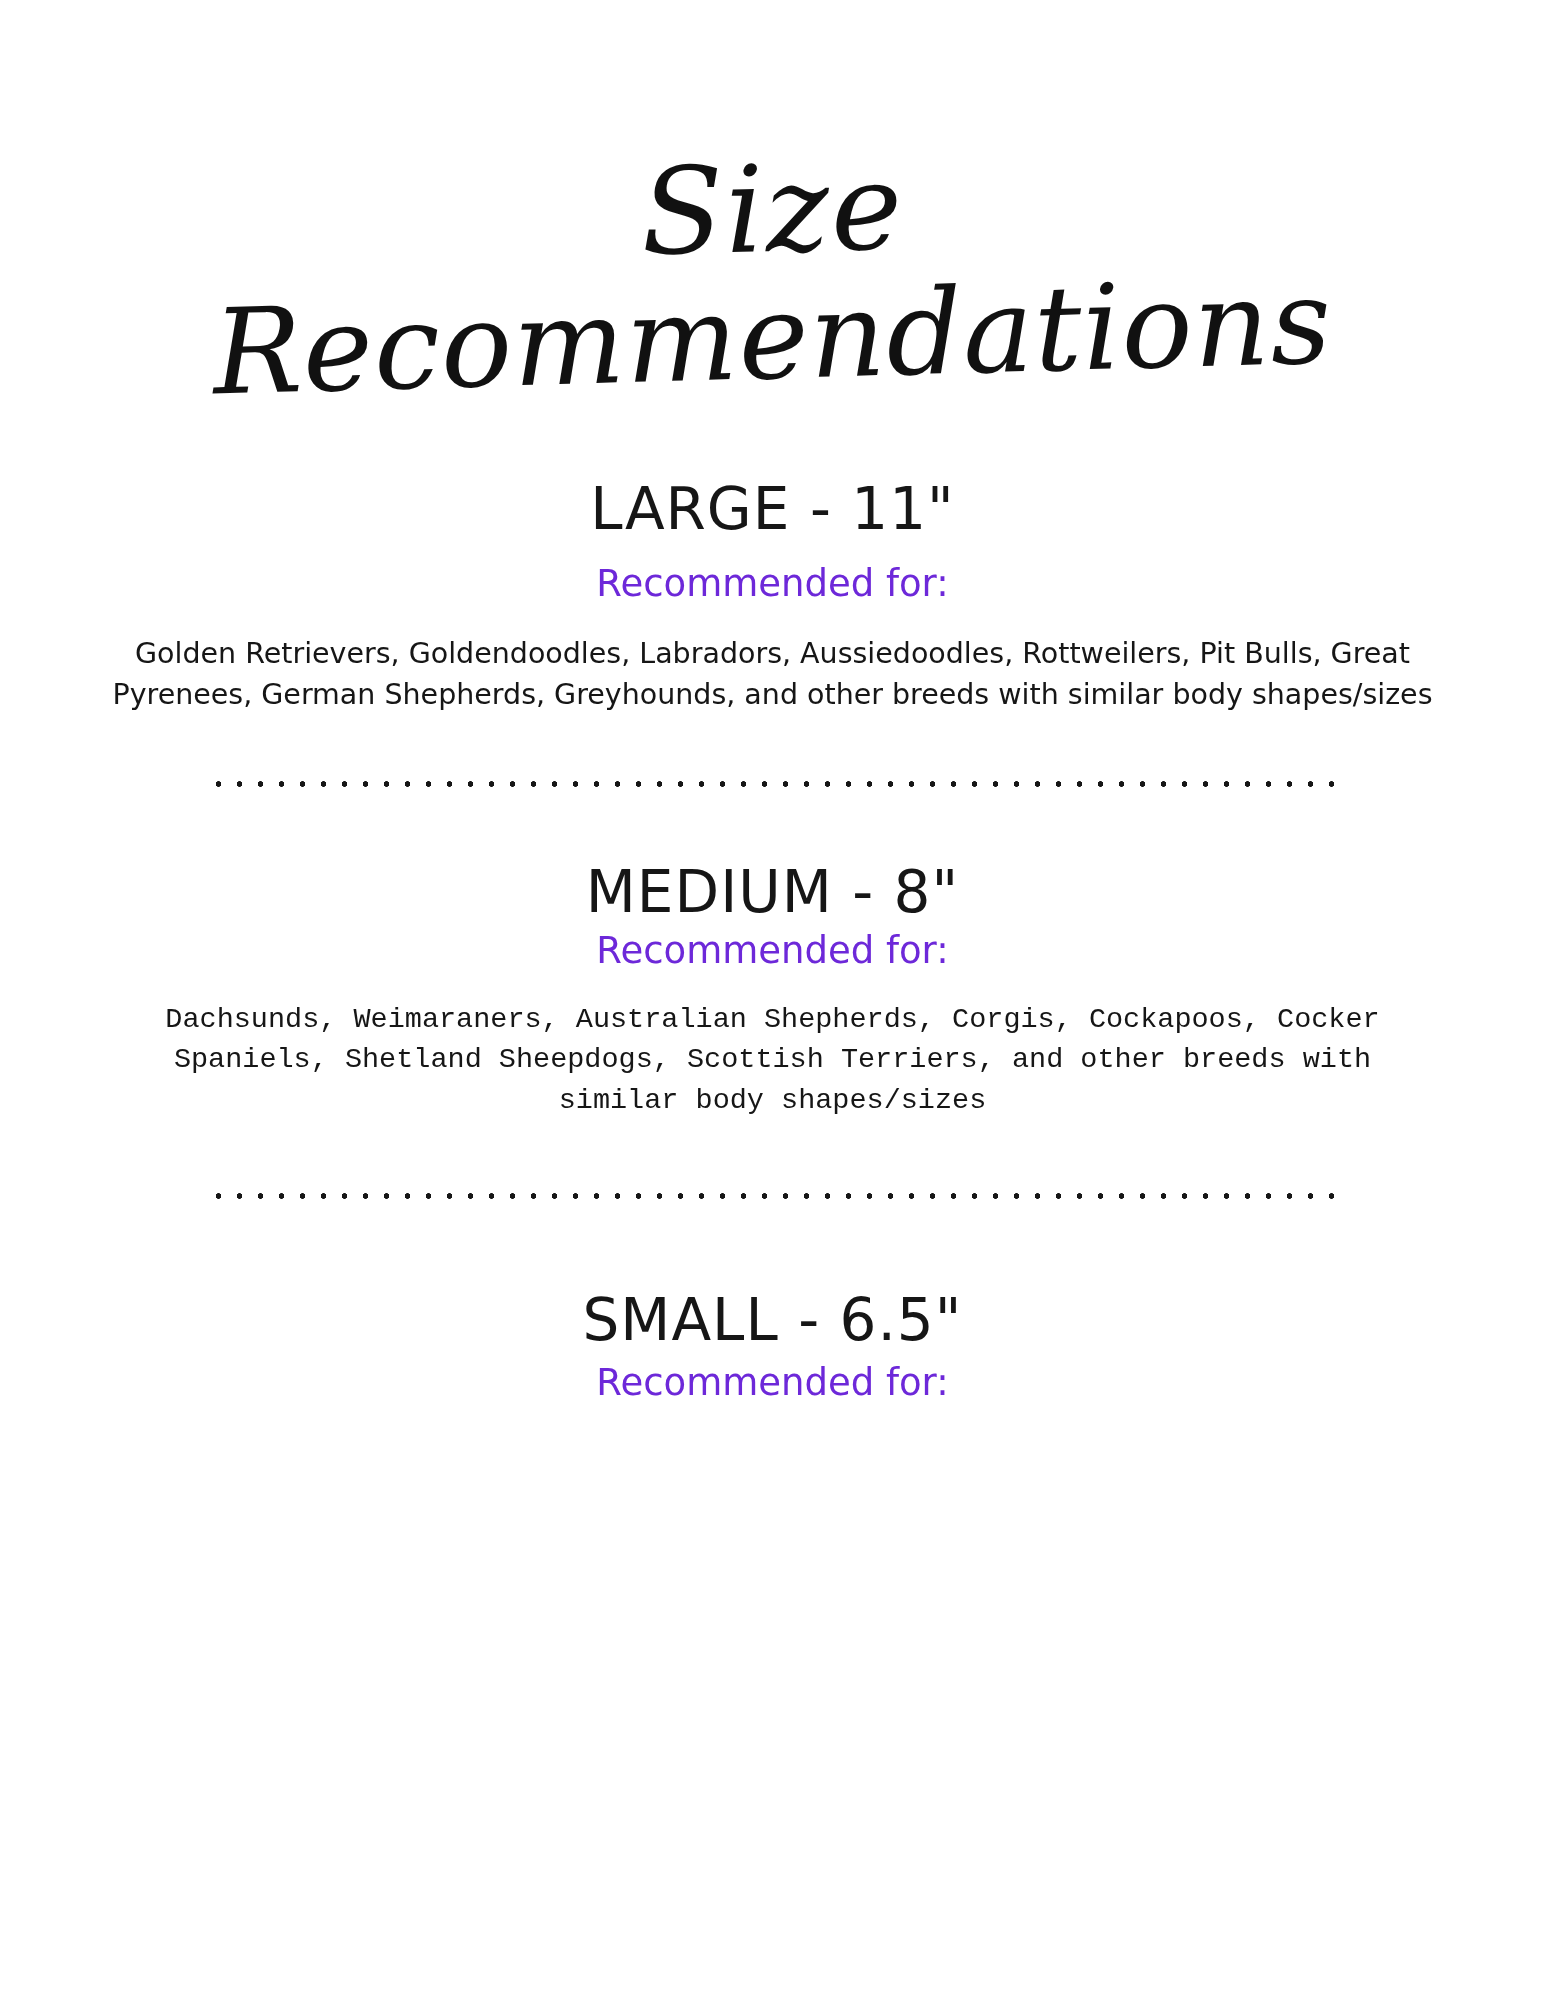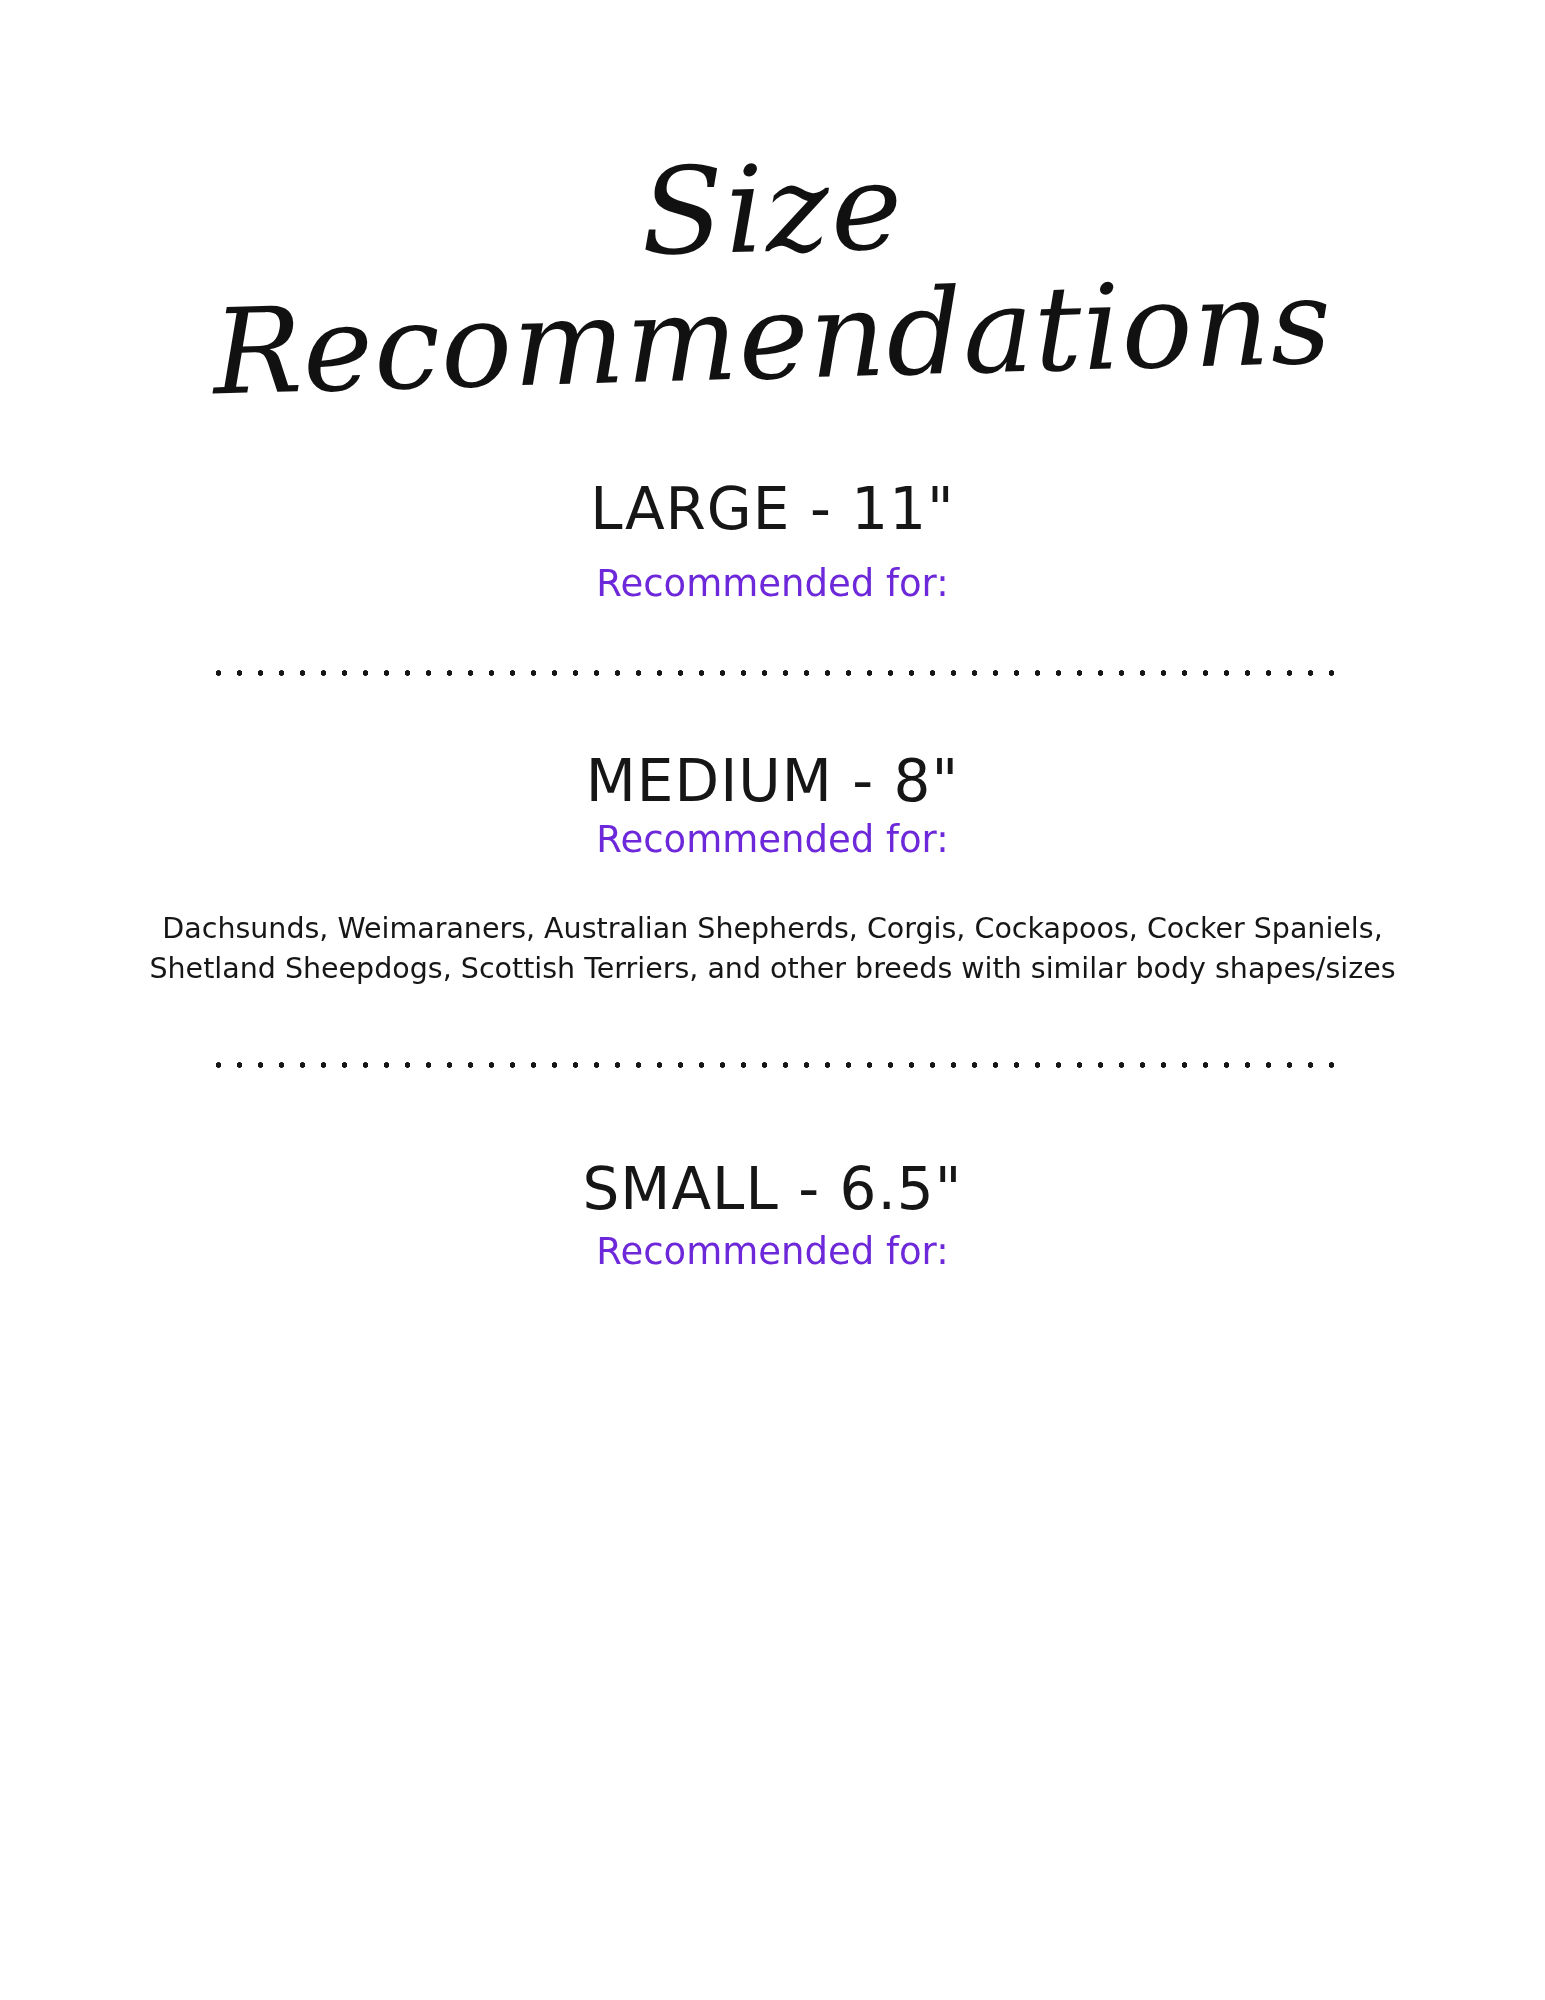--- a/index.html
+++ b/index.html
@@ -84,21 +84,21 @@
     margin: 26px auto 0;
     max-width: 1360px;
   }
 
   
   .section.large .section-subheading { margin-top: 22px; }
   .section.large .section-body { margin-top: 30px; max-width: 1340px; }
 
   .section.medium { margin-top: 72px; }
   .section.medium .section-subheading { margin-top: 6px; }
-  .section.medium .section-body { margin-top: 48px; max-width: 1310px; }
+  .section.medium .section-body { margin-top: 28px; max-width: 1310px; font-family: Liberation Mono, monospace; }
 
   .section.small { margin-top: 88px; }
   .section.small .section-subheading { margin-top: 10px; }
   .section.small .section-body { margin-top: 34px; max-width: 1420px; }
 
   
   .divider {
     width: 1130px;
     height: 10px;
     margin: 64px auto 0;
@@ -117,20 +117,21 @@
   <div class="title-block">
     <div class="title-line-1">Size</div>
     <div class="title-line-2">Recommendations</div>
   </div>
 
   <div class="sections">
 
     <div class="section large">
       <div class="section-heading">LARGE - 11"</div>
       <div class="section-subheading">Recommended for:</div>
+      <div class="section-body">Golden Retrievers, Goldendoodles, Labradors, Aussiedoodles, Rottweilers, Pit Bulls, Great Pyrenees, German Shepherds, Greyhounds, and other breeds with similar body shapes/sizes</div>
     </div>
 
     <div class="divider first"></div>
 
     <div class="section medium">
       <div class="section-heading">MEDIUM - 8"</div>
       <div class="section-subheading">Recommended for:</div>
       <div class="section-body">Dachsunds, Weimaraners, Australian Shepherds, Corgis, Cockapoos, Cocker Spaniels, Shetland Sheepdogs, Scottish Terriers, and other breeds with similar body shapes/sizes</div>
     </div>
 

